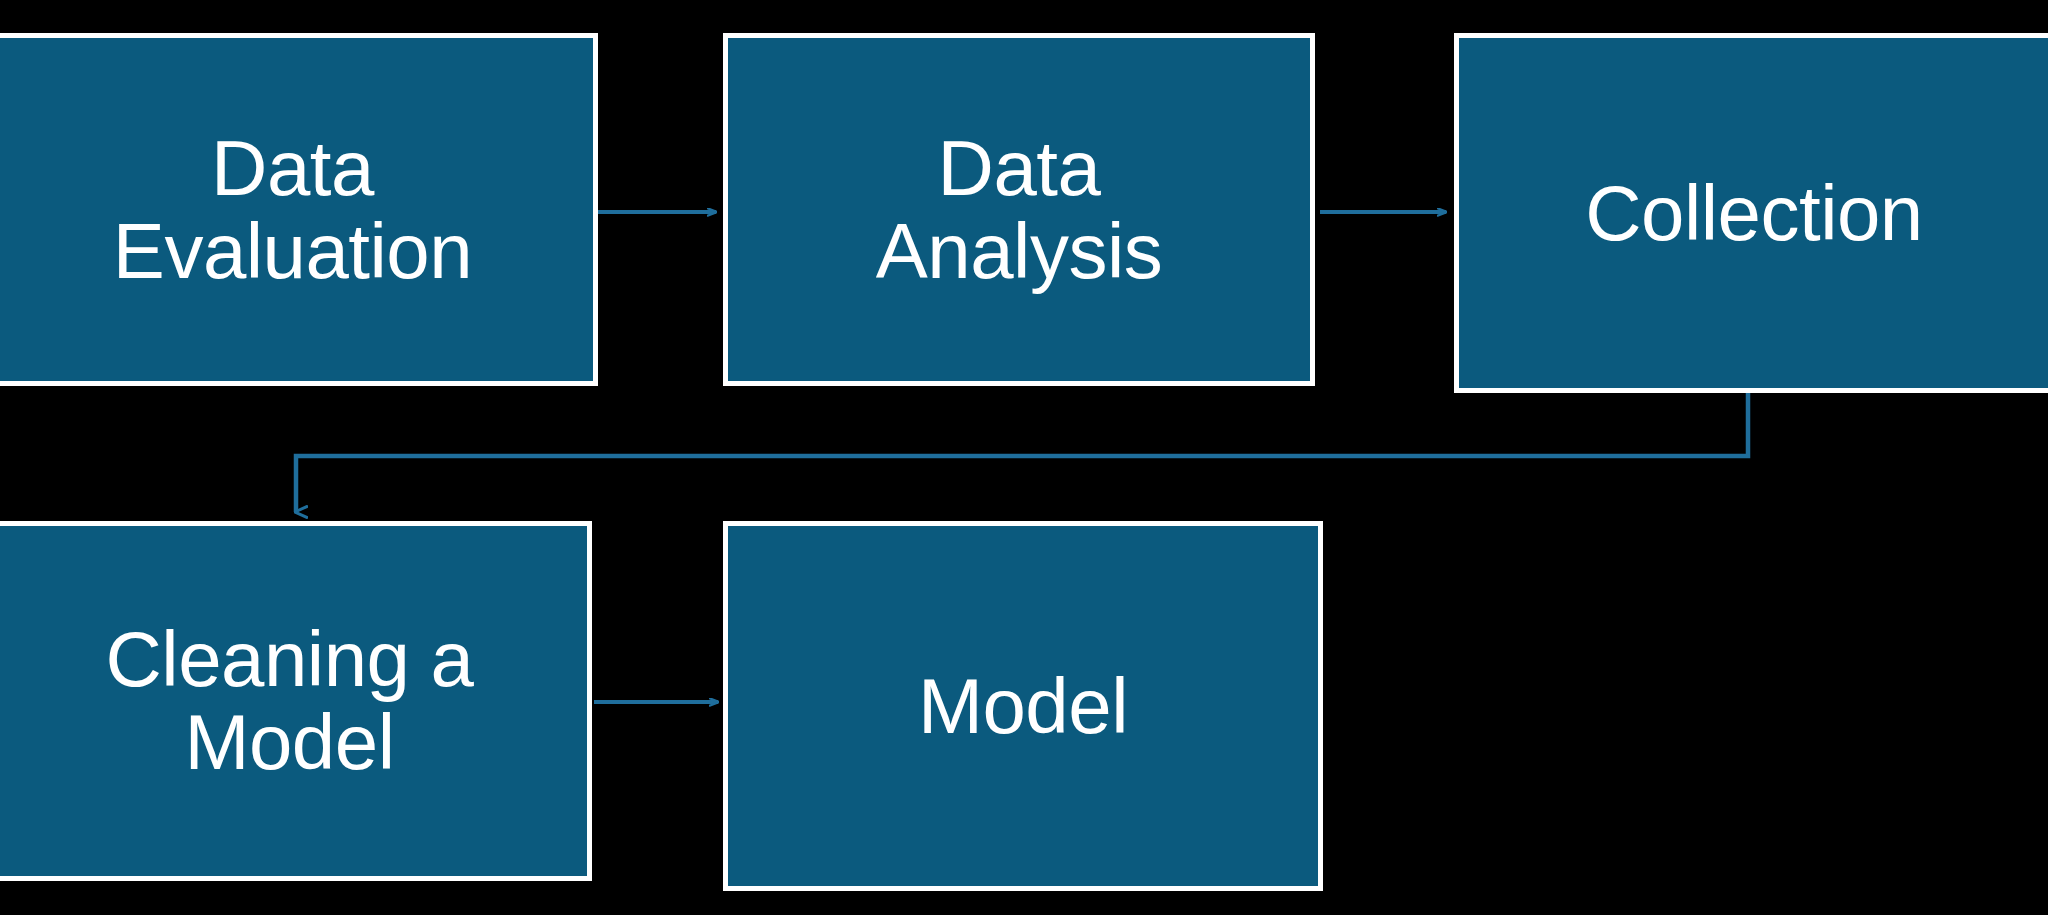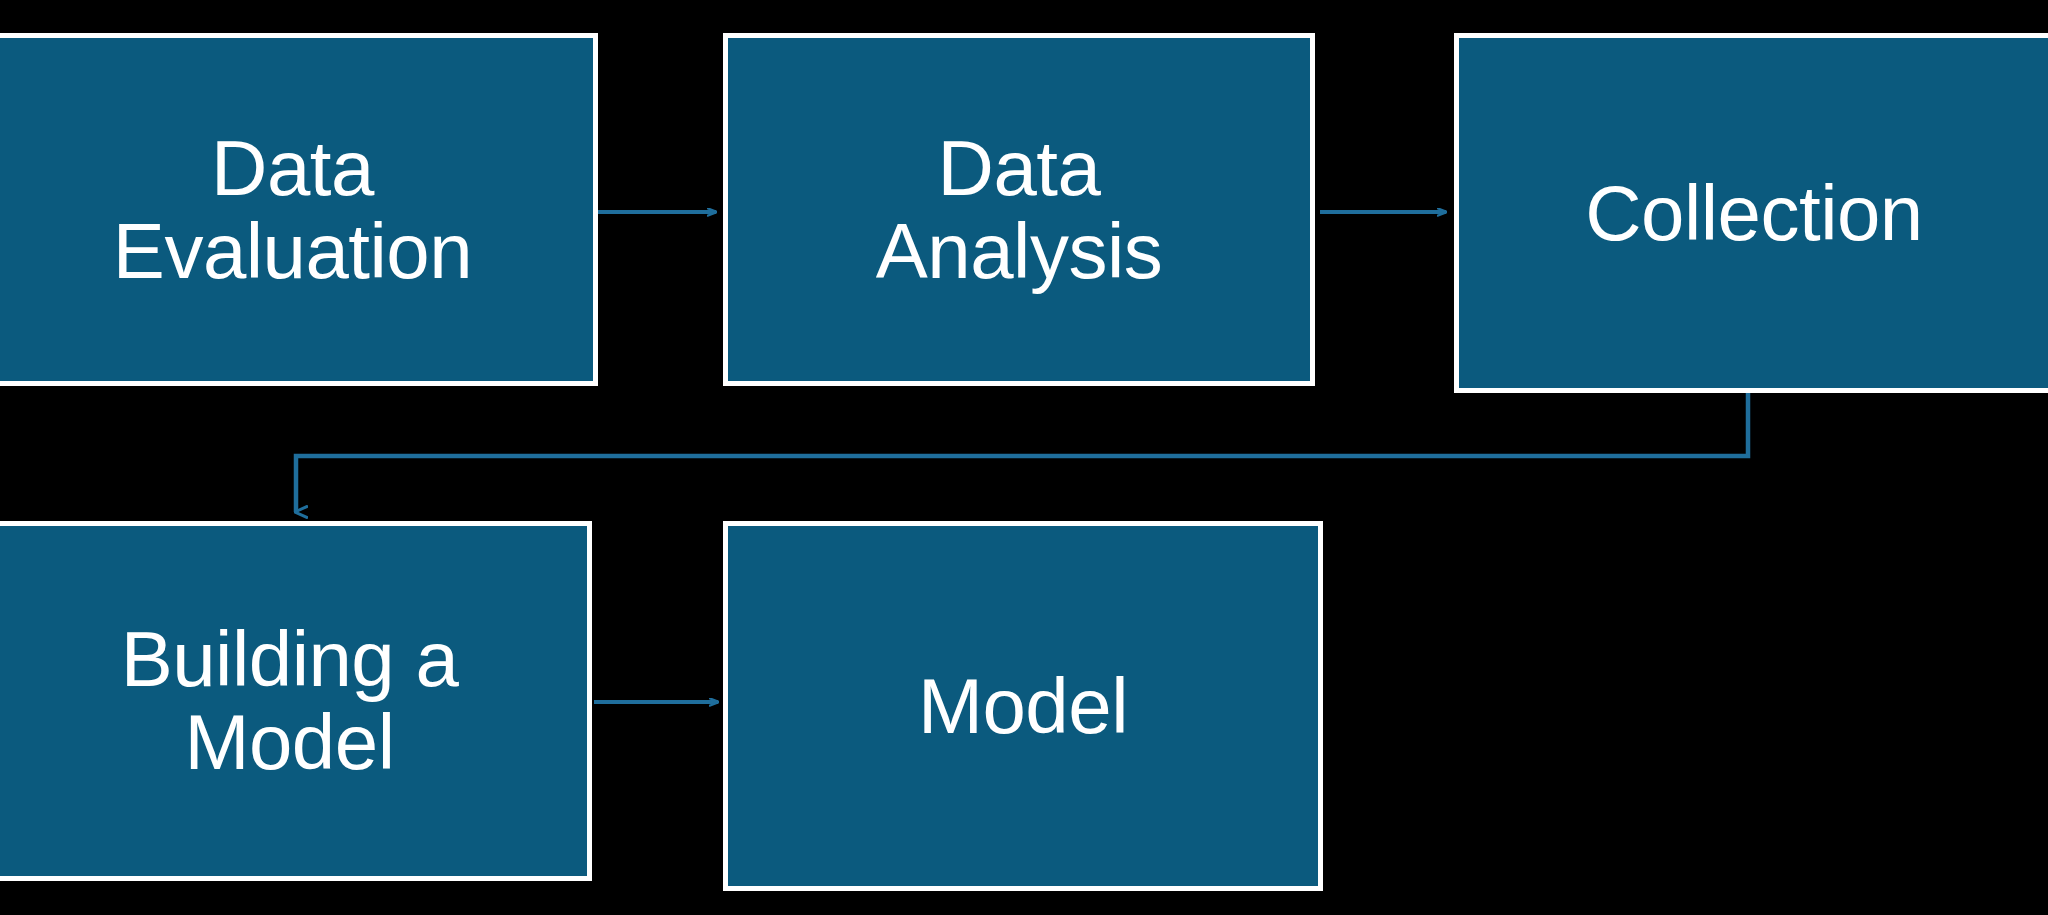--- a/index.html
+++ b/index.html
@@ -103,21 +103,21 @@
   <div class="node" id="node-2">
     <span class="line">Data</span>
     <span class="line">Analysis</span>
   </div>
 
   <div class="node" id="node-3">
     <span class="line">Collection</span>
   </div>
 
   <div class="node" id="node-4">
-    <span class="line">Building a</span>
+    <span class="line">Cleaning a</span>
     <span class="line">Model</span>
   </div>
 
   <div class="node" id="node-5">
     <span class="line">Model</span>
   </div>
 
 </div>
 
 </body></html>

